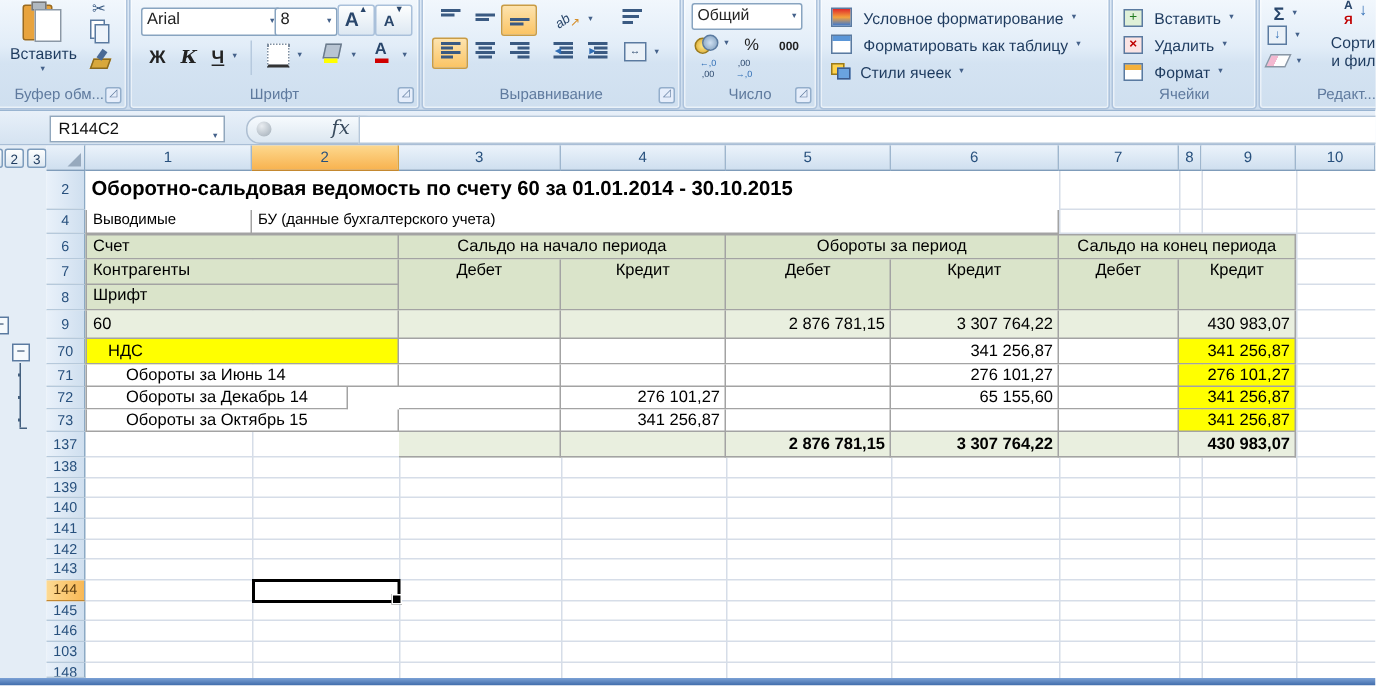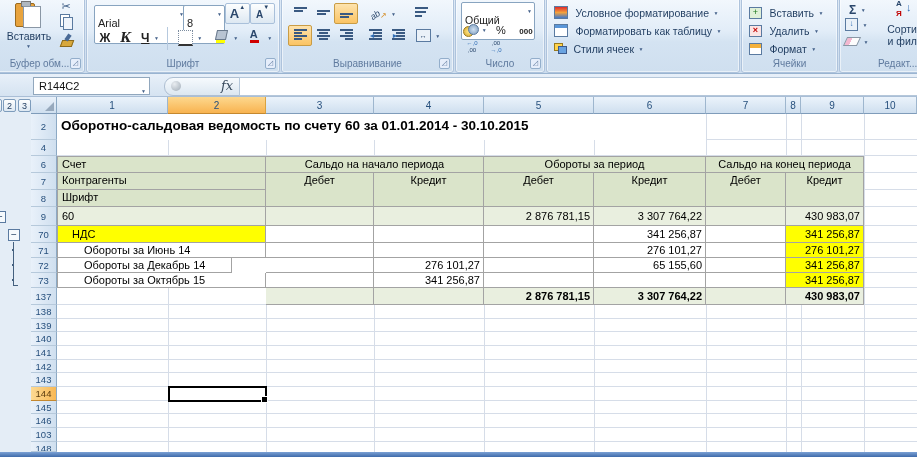--- a/index.html
+++ b/index.html
@@ -11,21 +11,21 @@
           background:linear-gradient(#dde9f6,#cdddee);border-bottom:1px solid #99b4d1;}
   .rgroup{position:absolute;top:-4px;height:75px;border:1px solid #aec3dc;border-radius:3px;
           background:linear-gradient(180deg,#f3f8fd 0%,#e2edf8 45%,#d4e3f2 60%,#cfdfef 100%);
           box-shadow:inset 0 0 0 1px rgba(255,255,255,.55);}
   .glabel{position:absolute;bottom:3px;left:0;right:0;text-align:center;
           font-size:10px;color:#5f7a9e;white-space:nowrap;}
   .launcher{position:absolute;bottom:3px;right:3px;width:9px;height:9px;border:1px solid #93aecb;
           border-radius:2px;background:#e6eefb;color:#5f7a9e;font-size:7px;line-height:8px;text-align:center;}
   .rtxt{font-size:10.5px;color:#1e3b5f;white-space:nowrap;}
   .combo{position:absolute;background:#fff;border:1px solid #88a4c0;border-radius:2px;
-         font-size:11px;color:#222;padding:11px 3px;}
+         font-size:11px;color:#222;padding:1px 3px;}
   .dd{color:#44618a;font-size:5px;vertical-align:middle;}
   .rbtn{position:absolute;border:1px solid transparent;border-radius:2px;text-align:center;}
   .rbtn.hl{background:linear-gradient(#fde3ae,#fbc464);border-color:#c99c45;}
   .bigbtn{position:absolute;text-align:center;}
   
   .lns{position:relative;display:inline-block;width:13px;height:11px;}
   .lns i{position:absolute;height:2px;background:#3a5a82;}
   .mini-ico{display:inline-block;vertical-align:middle;}
   .colorbar{position:absolute;left:2px;right:4px;bottom:2px;height:3px;}
   .sep{position:absolute;top:2px;bottom:14px;width:1px;background:#b6c9de;}
@@ -404,20 +404,24 @@
   <div class="hgl" style="left:57px;width:860px;top:386px;"></div>
   <div class="hgl" style="left:57px;width:860px;top:400px;"></div>
   <div class="hgl" style="left:57px;width:860px;top:413px;"></div>
   <div class="hgl" style="left:57px;width:860px;top:427px;"></div>
   <div class="hgl" style="left:57px;width:860px;top:441px;"></div>
 
   <div class="trow" style="top:114px;height:26px;">
     <div class="tc plain b" style="left:57px;width:649px;font-size:13.5px;padding:4px 0 0 4px;border:none;">Оборотно-сальдовая ведомость по счету 60 за 01.01.2014 - 30.10.2015</div>
   </div>
 
+  <div class="trow" style="top:140px;height:16px;">
+    <div class="tc first lblc white" style="left:57px;width:111px;font-size:10px;">Выводимые</div>
+    <div class="tc lblc white" style="left:168px;width:538px;font-size:10px;">БУ (данные бухгалтерского учета)</div>
+  </div>
 
   <div class="trow" style="top:156px;height:17px;">
     <div class="tc top ctr green" style="left:266px;width:218px;padding-top:1px;">Сальдо на начало периода</div>
     <div class="tc first top lblc green" style="left:57px;width:209px;">Счет</div>
     <div class="tc top ctr green" style="left:484px;width:222px;padding-top:1px;">Обороты за период</div>
     <div class="tc top ctr green" style="left:706px;width:158px;padding-top:1px;">Сальдо на конец периода</div>
   </div>
 
   <div class="trow" style="top:173px;height:34px;">
     <div class="tc first lblc green" style="left:57px;width:209px;height:17px;bottom:auto;">Контрагенты</div>

